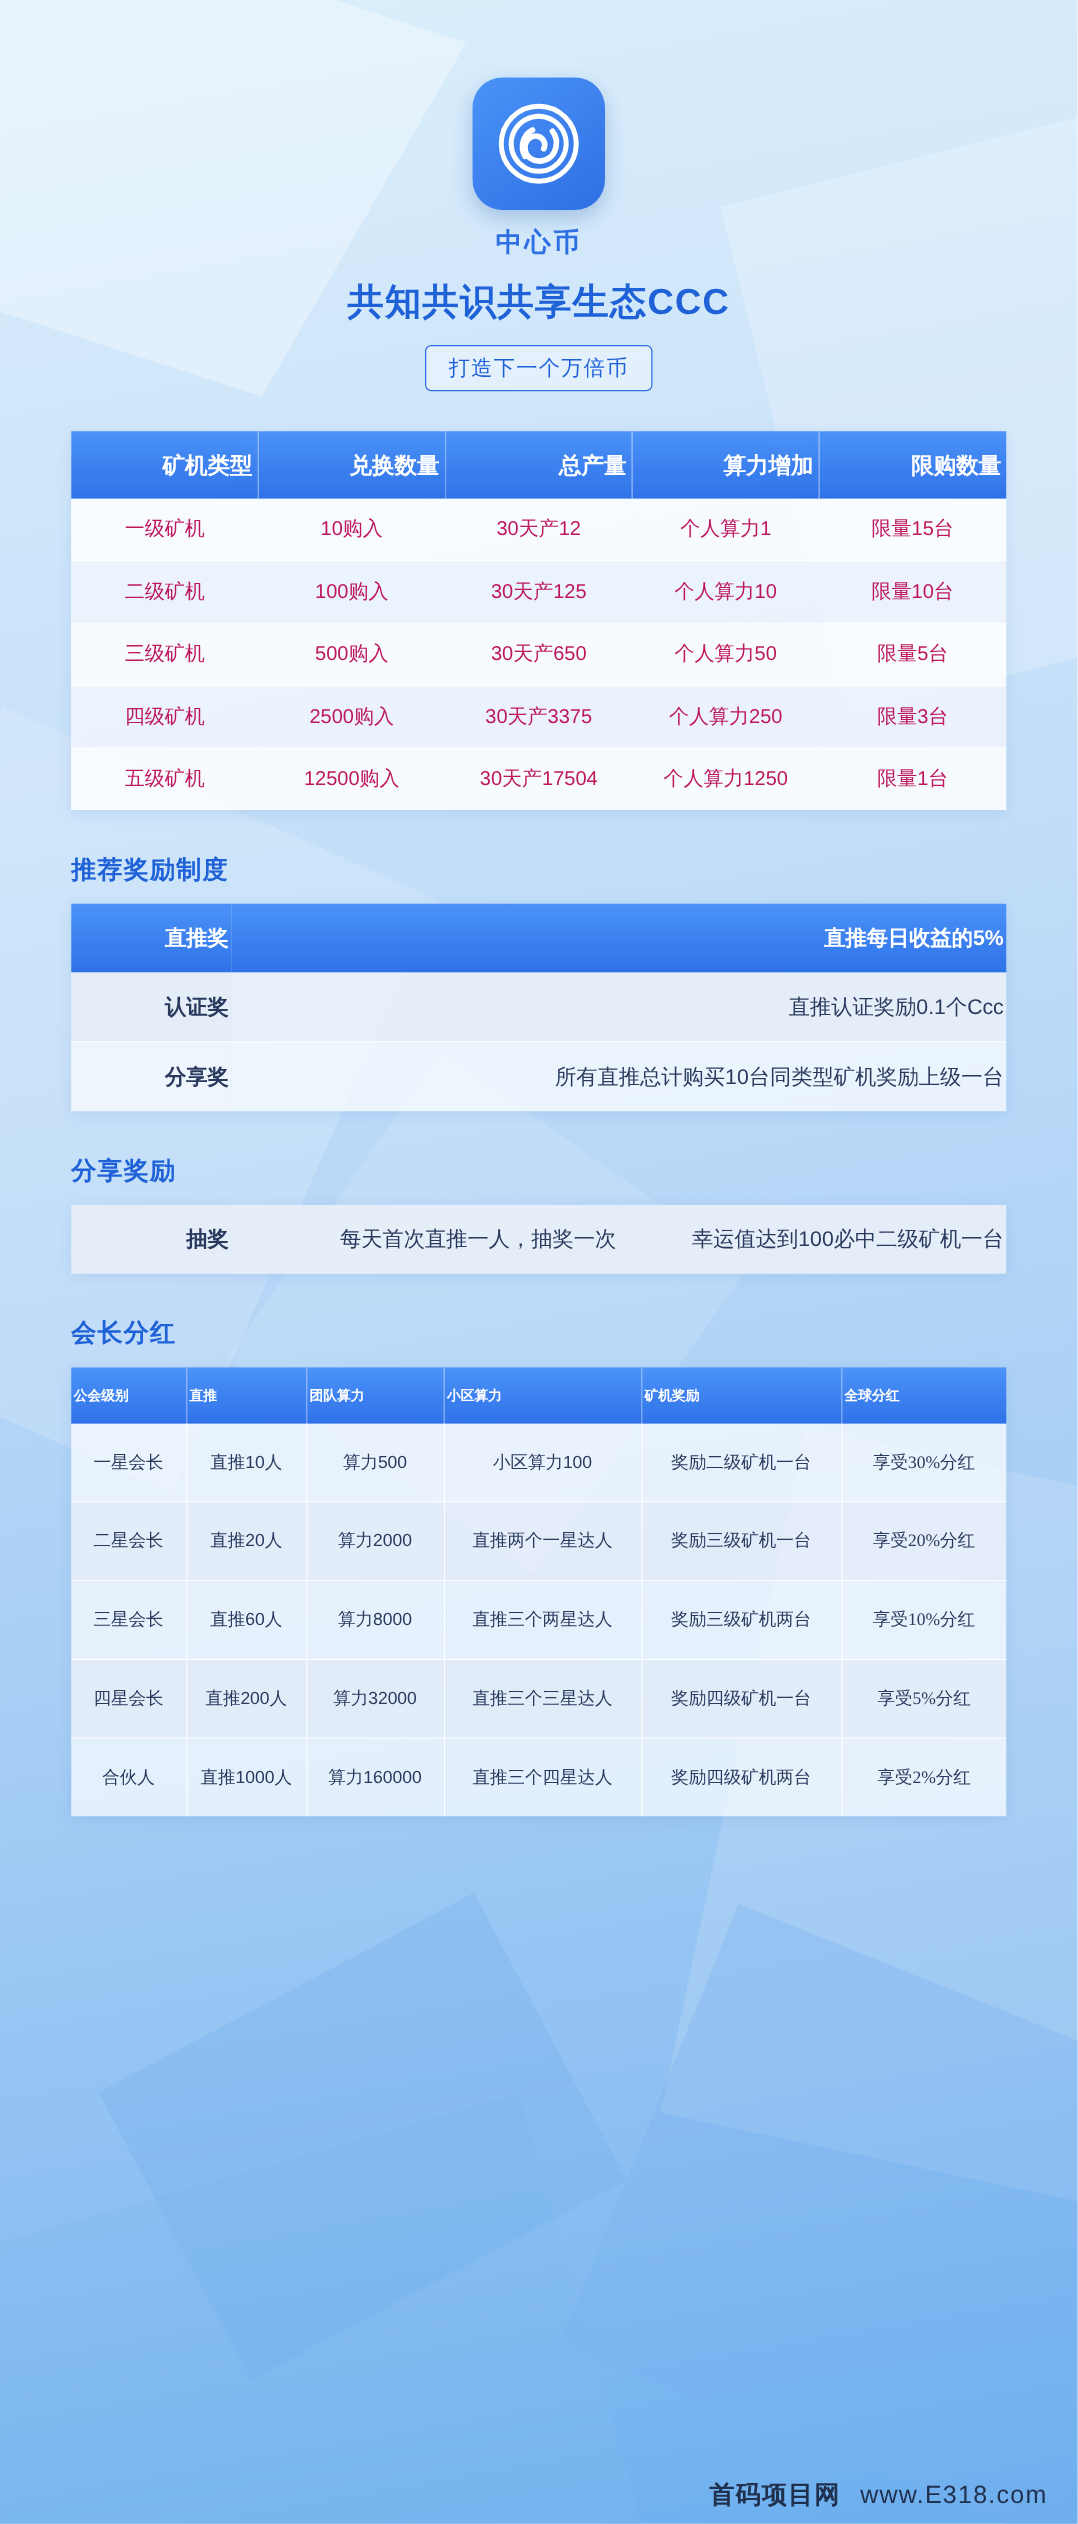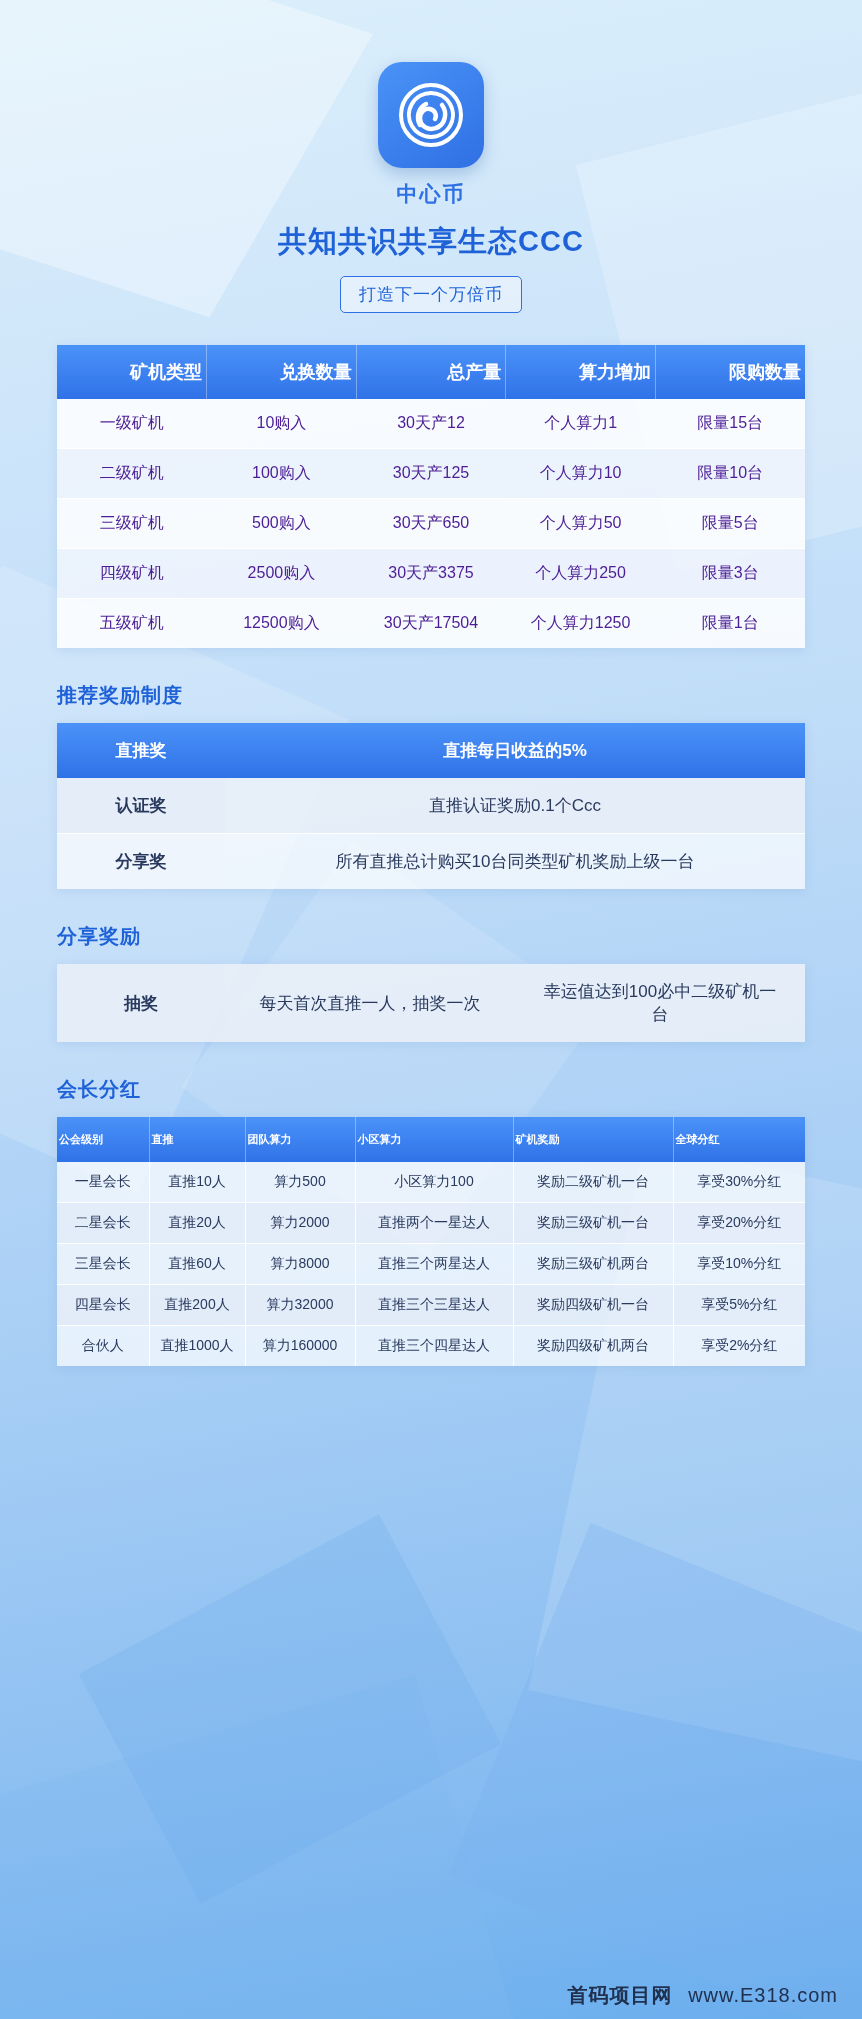--- a/index.html
+++ b/index.html
@@ -98,21 +98,21 @@
     font-weight: bold;
     padding: 15px 4px;
     text-align: right;
     border-right: 1px solid rgba(255,255,255,.35);
   }
   .tbl th:last-child { border-right: none; }
   .tbl td {
     font-size: 16px;
     text-align: center;
     padding: 14px 20px;
-    color: #4c1d95;
+    color: #be185d;
     border-bottom: 1px solid rgba(255,255,255,.9);
   }
   .tbl tr.row-a td { background: rgba(255,255,255,.68); }
   .tbl tr.row-b td { background: rgba(236,243,252,.80); }
   .tbl tr:last-child td { border-bottom: none; }
 
   
   #miner-table { margin-top: 32px; }
 
   
@@ -128,22 +128,22 @@
   
   .tbl2 {
     width: 748px;
     margin: 0 auto;
     border-collapse: collapse;
     table-layout: fixed;
     box-shadow: 0 2px 10px rgba(60,110,190,.12);
   }
   .tbl2 td {
     font-size: 17px;
-    padding: 16px 22px;
-    text-align: center;
+    padding: 16px 2px;
+    text-align: right;
     color: #2a3a5e;
     border-bottom: 1px solid rgba(255,255,255,.9);
     margin-left: 18px;
   }
   .tbl2 td.lbl {
     width: 124px;
     font-weight: bold;
   }
   .tbl2 tr.hl td {
     background: linear-gradient(180deg, #4b92f8 0%, #2f72e8 100%);
@@ -172,26 +172,26 @@
     font-size: 11px;
     font-weight: bold;
     padding: 15px 2px;
     text-align: left;
     border-right: 1px solid rgba(255,255,255,.35);
   }
   .tbl3 th:last-child { border-right: none; }
   .tbl3 td {
     font-size: 14px;
     text-align: center;
-    padding: 11px 2px;
+    padding: 22px 2px;
     color: #2a3a5e;
     border-bottom: 1px solid rgba(255,255,255,.95);
     border-right: 1px solid rgba(255,255,255,.95);
   }
-  .tbl3 td:last-child { border-right: none; }
+  .tbl3 td:last-child { border-right: none; font-family: Liberation Serif, serif; }
   .tbl3 tr.row-a td { background: rgba(255,255,255,.70); }
   .tbl3 tr.row-b td { background: rgba(236,241,249,.85); }
   .tbl3 tr:last-child td { border-bottom: none; }
 
   
   .footer {
     position: absolute;
     left: 0;
     right: 0;
     bottom: 10px;

